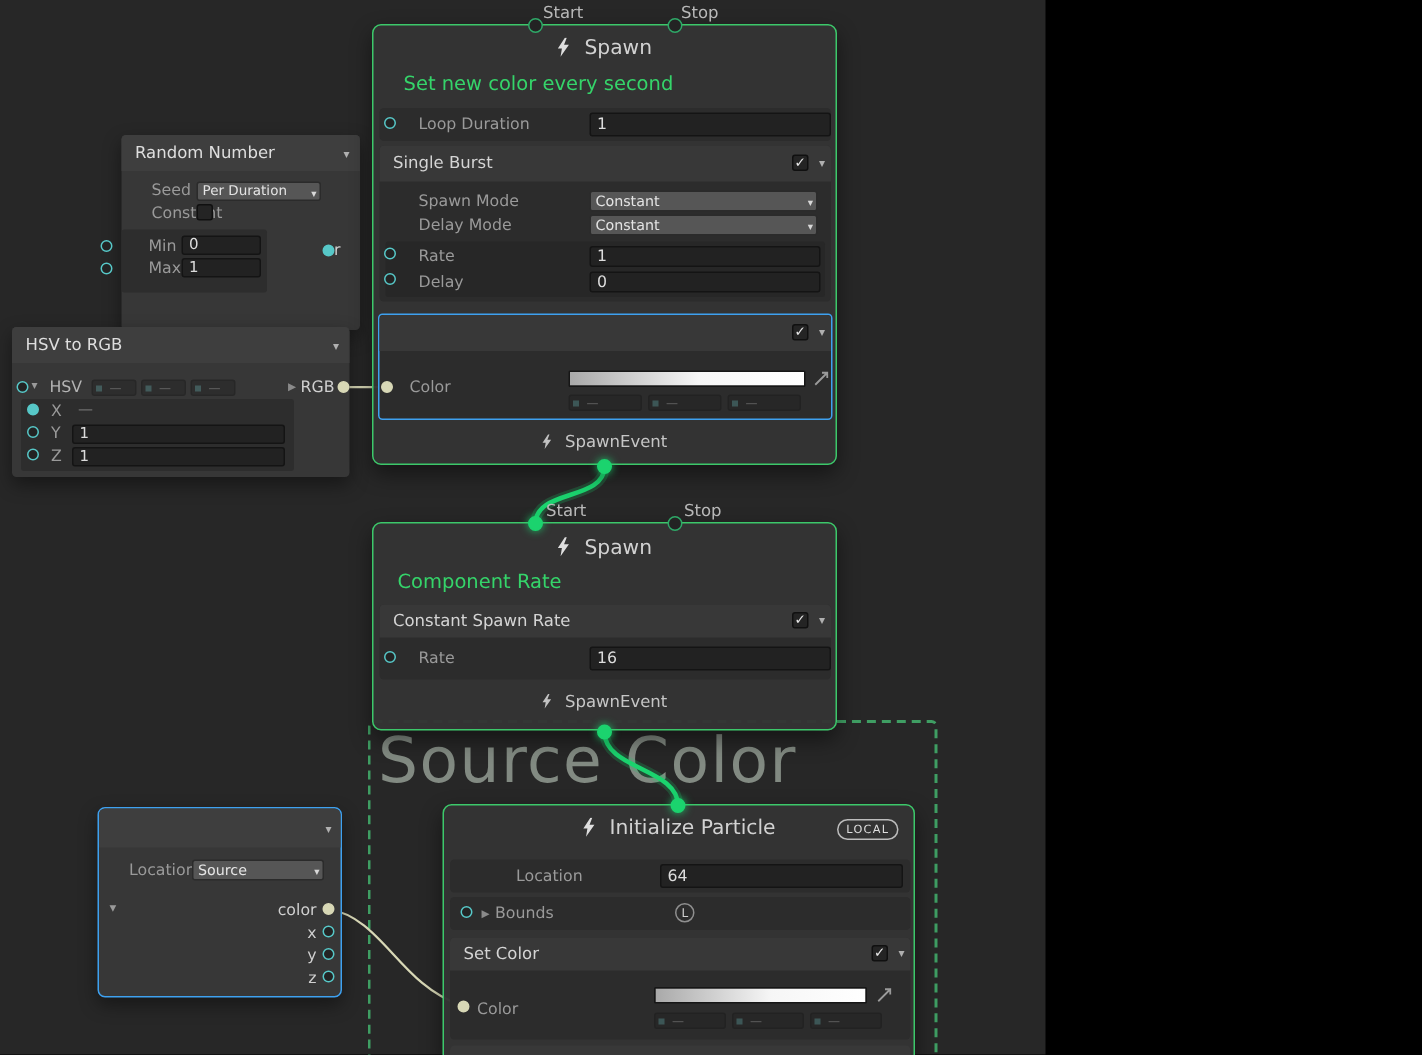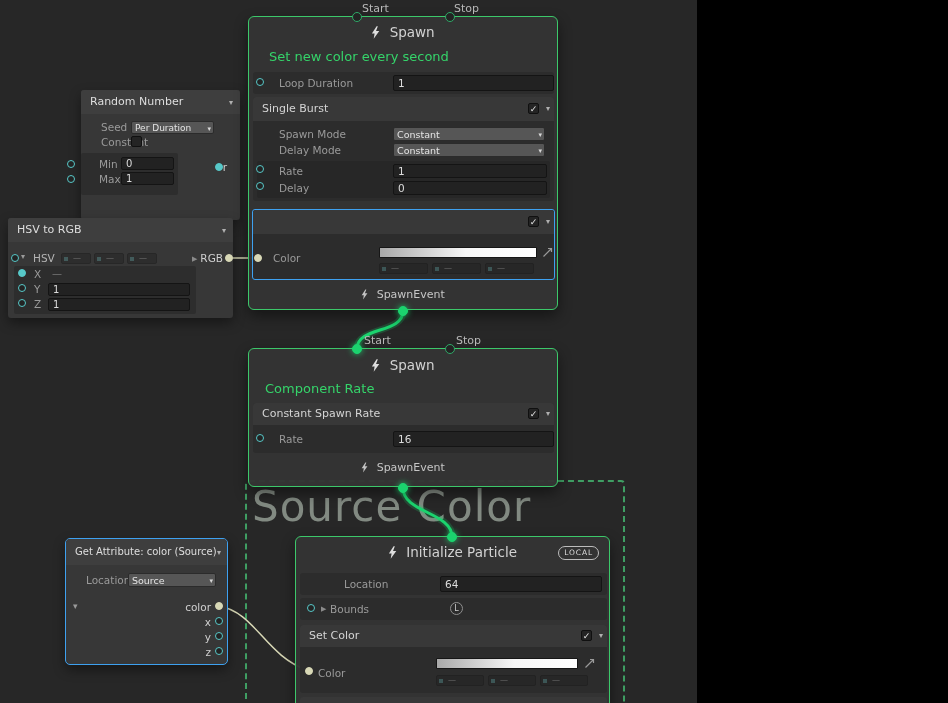--- a/index.html
+++ b/index.html
@@ -208,21 +208,20 @@
     <div class="footer" style="top:112px">
       <svg class="bolt" width="7" height="11" viewBox="0 0 10 14">
           <path d="M6.2 0 L1 8 H4 L3 14 L9.2 5.2 H5.6 L7.6 0 Z" fill="#c2c2c2"></path>
         </svg>
       <span>SpawnEvent</span>
     </div>
   </div>
 
   <div class="node sel-blue" style="left:65px;top:538px;width:163px;height:127px">
     <div class="hdr" style="height:26px;border-radius:4px 4px 0 0">
-      <span class="ntitle" style="line-height:26px;font-size:10px">Get Attribute: color (Source)</span>
       <span class="chev" style="right:6px;top:9px">▾</span>
     </div>
     <span class="lbl" style="left:20px;top:34px;line-height:14px">Location</span>
     <div class="dd" style="left:62px;top:34px;width:88px;height:14px;line-height:13px">
       <span>Source</span>
       <span class="arr">▾</span>
     </div>
     <span class="fold" style="left:7px;top:62px">▾</span>
     <span class="out-lbl" style="right:16px;top:61px;line-height:14px">color</span>
     <span class="out-lbl" style="right:16px;top:76px;line-height:14px">x</span>

